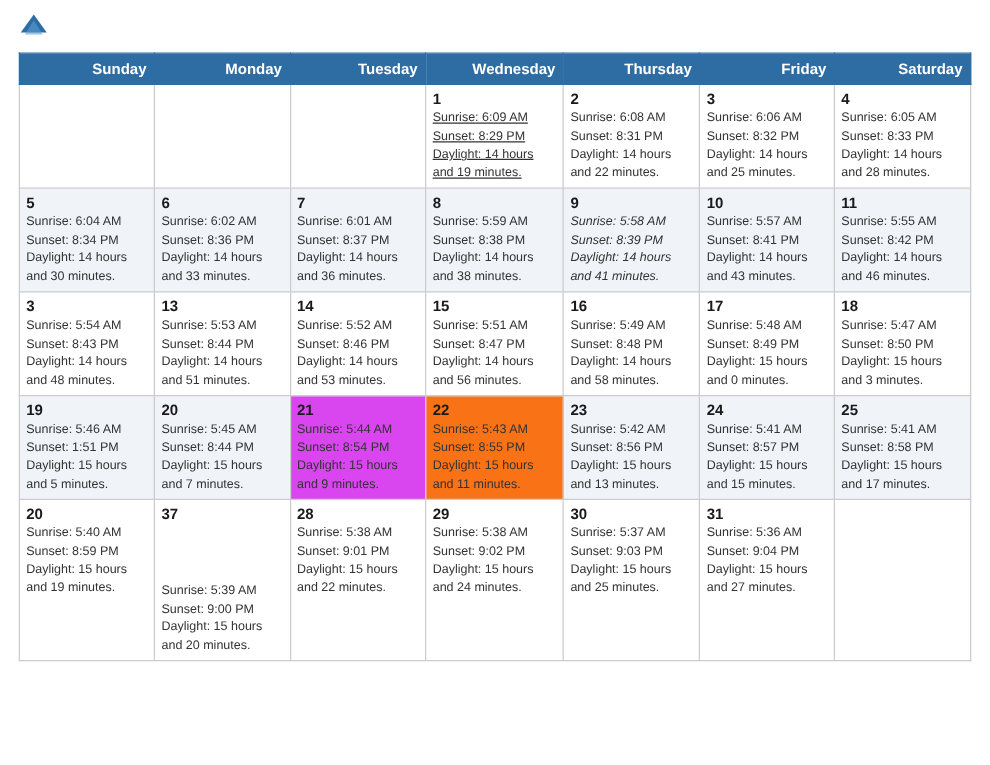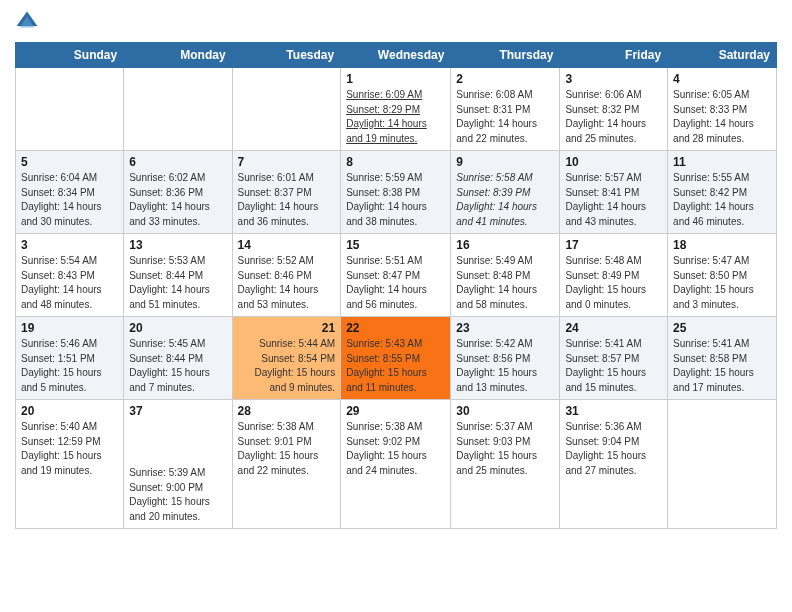--- a/index.html
+++ b/index.html
@@ -266,21 +266,21 @@
 Daylight: 15 hours
 and 5 minutes.</div>
           </td>
           <td style="background: rgb(240, 244, 248);">
             <div class="day-num">20</div>
             <div class="day-info" style="white-space: pre-line;">Sunrise: 5:45 AM
 Sunset: 8:44 PM
 Daylight: 15 hours
 and 7 minutes.</div>
           </td>
-          <td style="background: #fdba74; text-align: right;">
+          <td style="background: #d946ef;">
             <div class="day-num">21</div>
             <div class="day-info" style="white-space: pre-line;">Sunrise: 5:44 AM
 Sunset: 8:54 PM
 Daylight: 15 hours
 and 9 minutes.</div>
           </td>
           <td style="background: #f97316;">
             <div class="day-num">22</div>
             <div class="day-info" style="white-space: pre-line;">Sunrise: 5:43 AM
 Sunset: 8:55 PM
@@ -306,21 +306,21 @@
             <div class="day-info" style="white-space: pre-line;">Sunrise: 5:41 AM
 Sunset: 8:58 PM
 Daylight: 15 hours
 and 17 minutes.</div>
           </td>
         </tr>
         <tr>
           <td>
             <div class="day-num">20</div>
             <div class="day-info" style="white-space: pre-line;">Sunrise: 5:40 AM
-Sunset: 12:59 PM
+Sunset: 8:59 PM
 Daylight: 15 hours
 and 19 minutes.</div>
           </td>
           <td>
             <div class="day-num">37</div>
             <div class="day-info" style="white-space: pre-line; margin-top: 48px;">Sunrise: 5:39 AM
 Sunset: 9:00 PM
 Daylight: 15 hours
 and 20 minutes.</div>
           </td>

